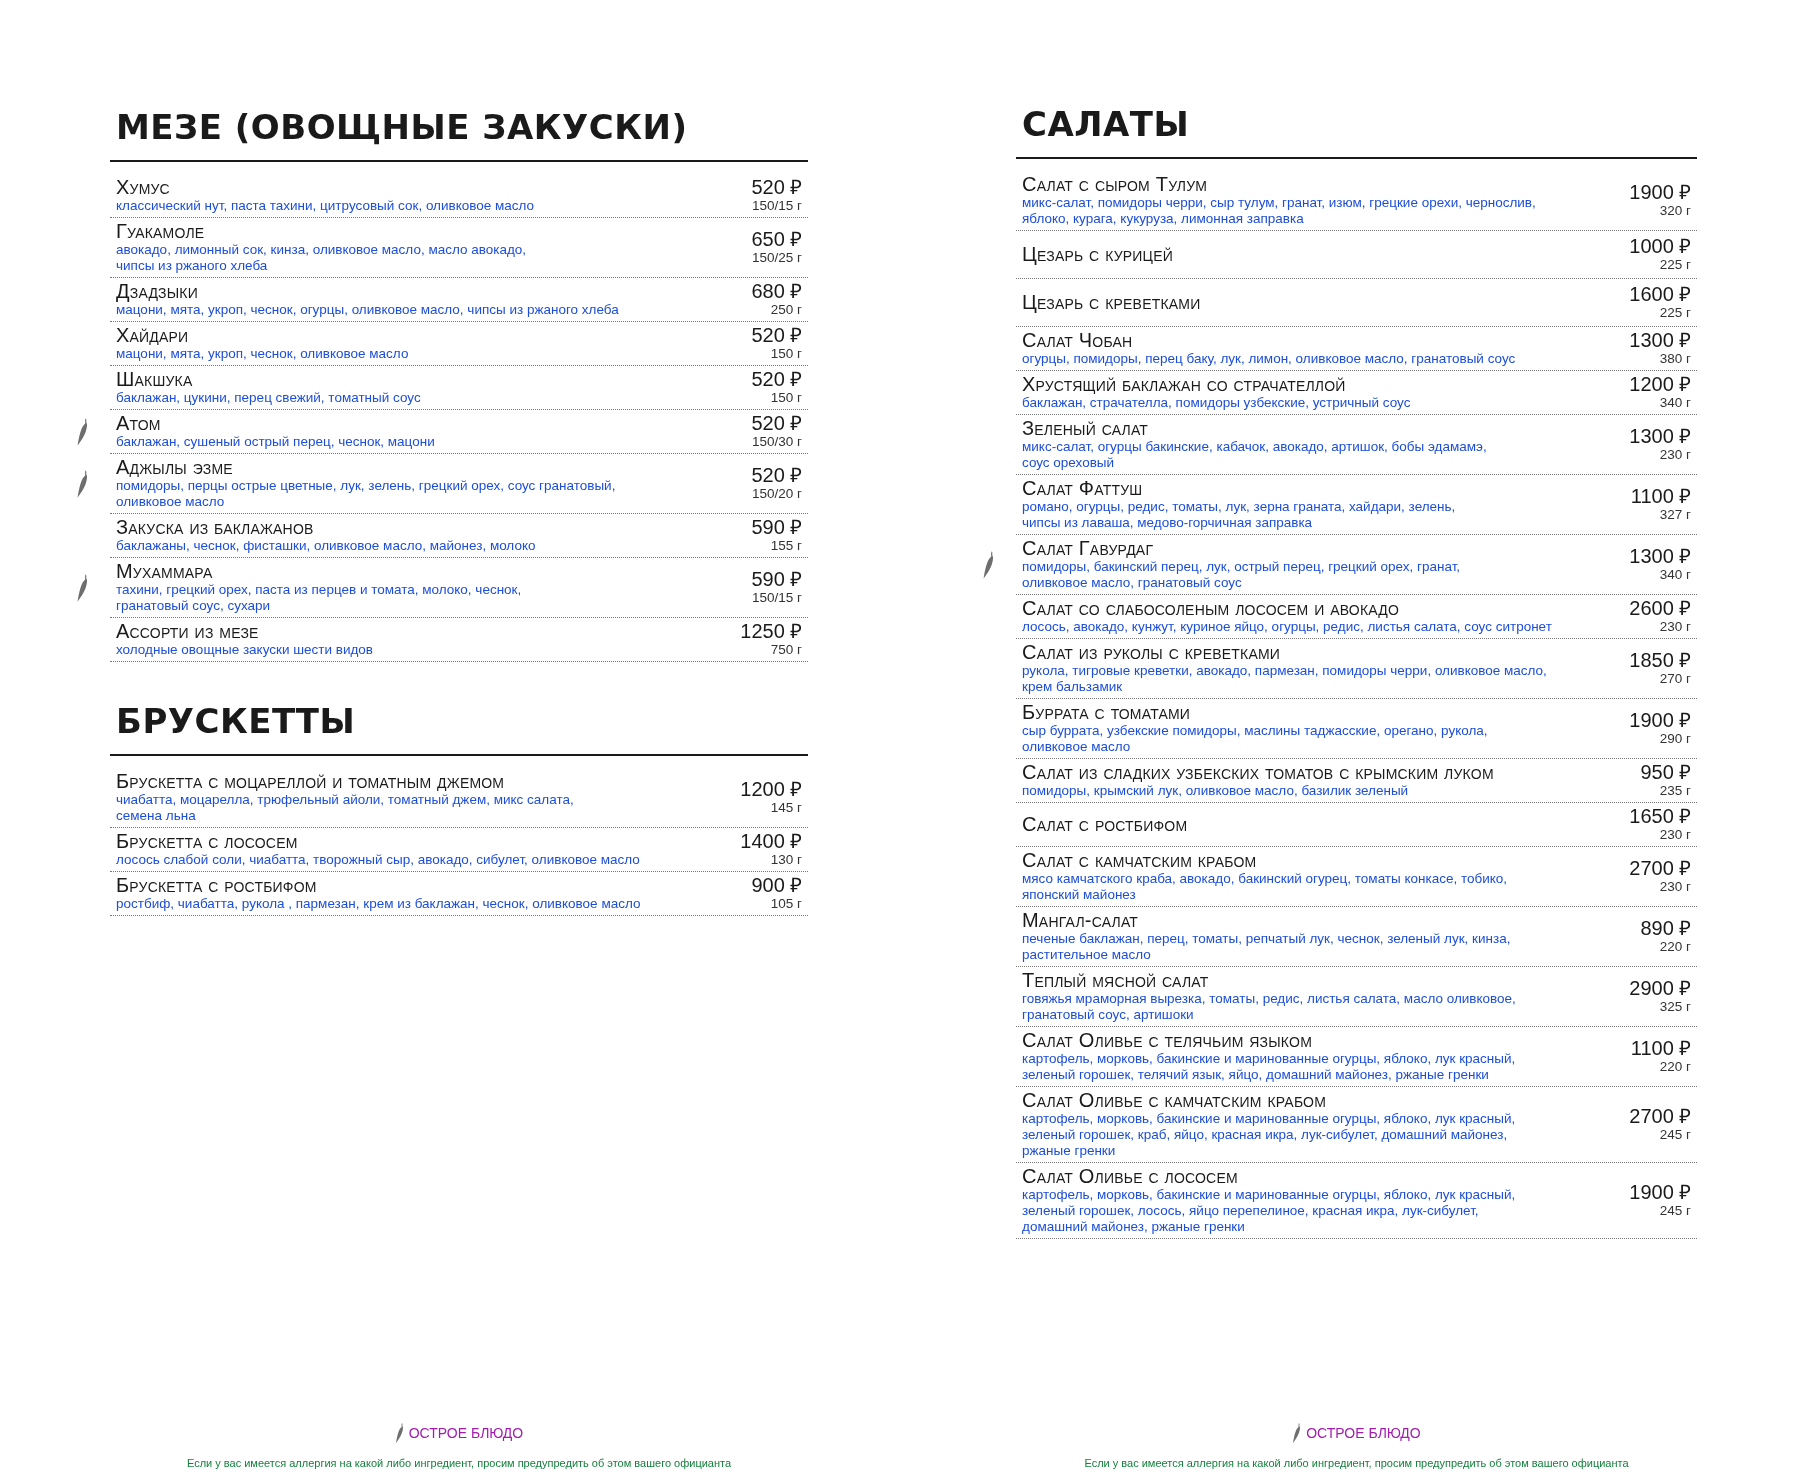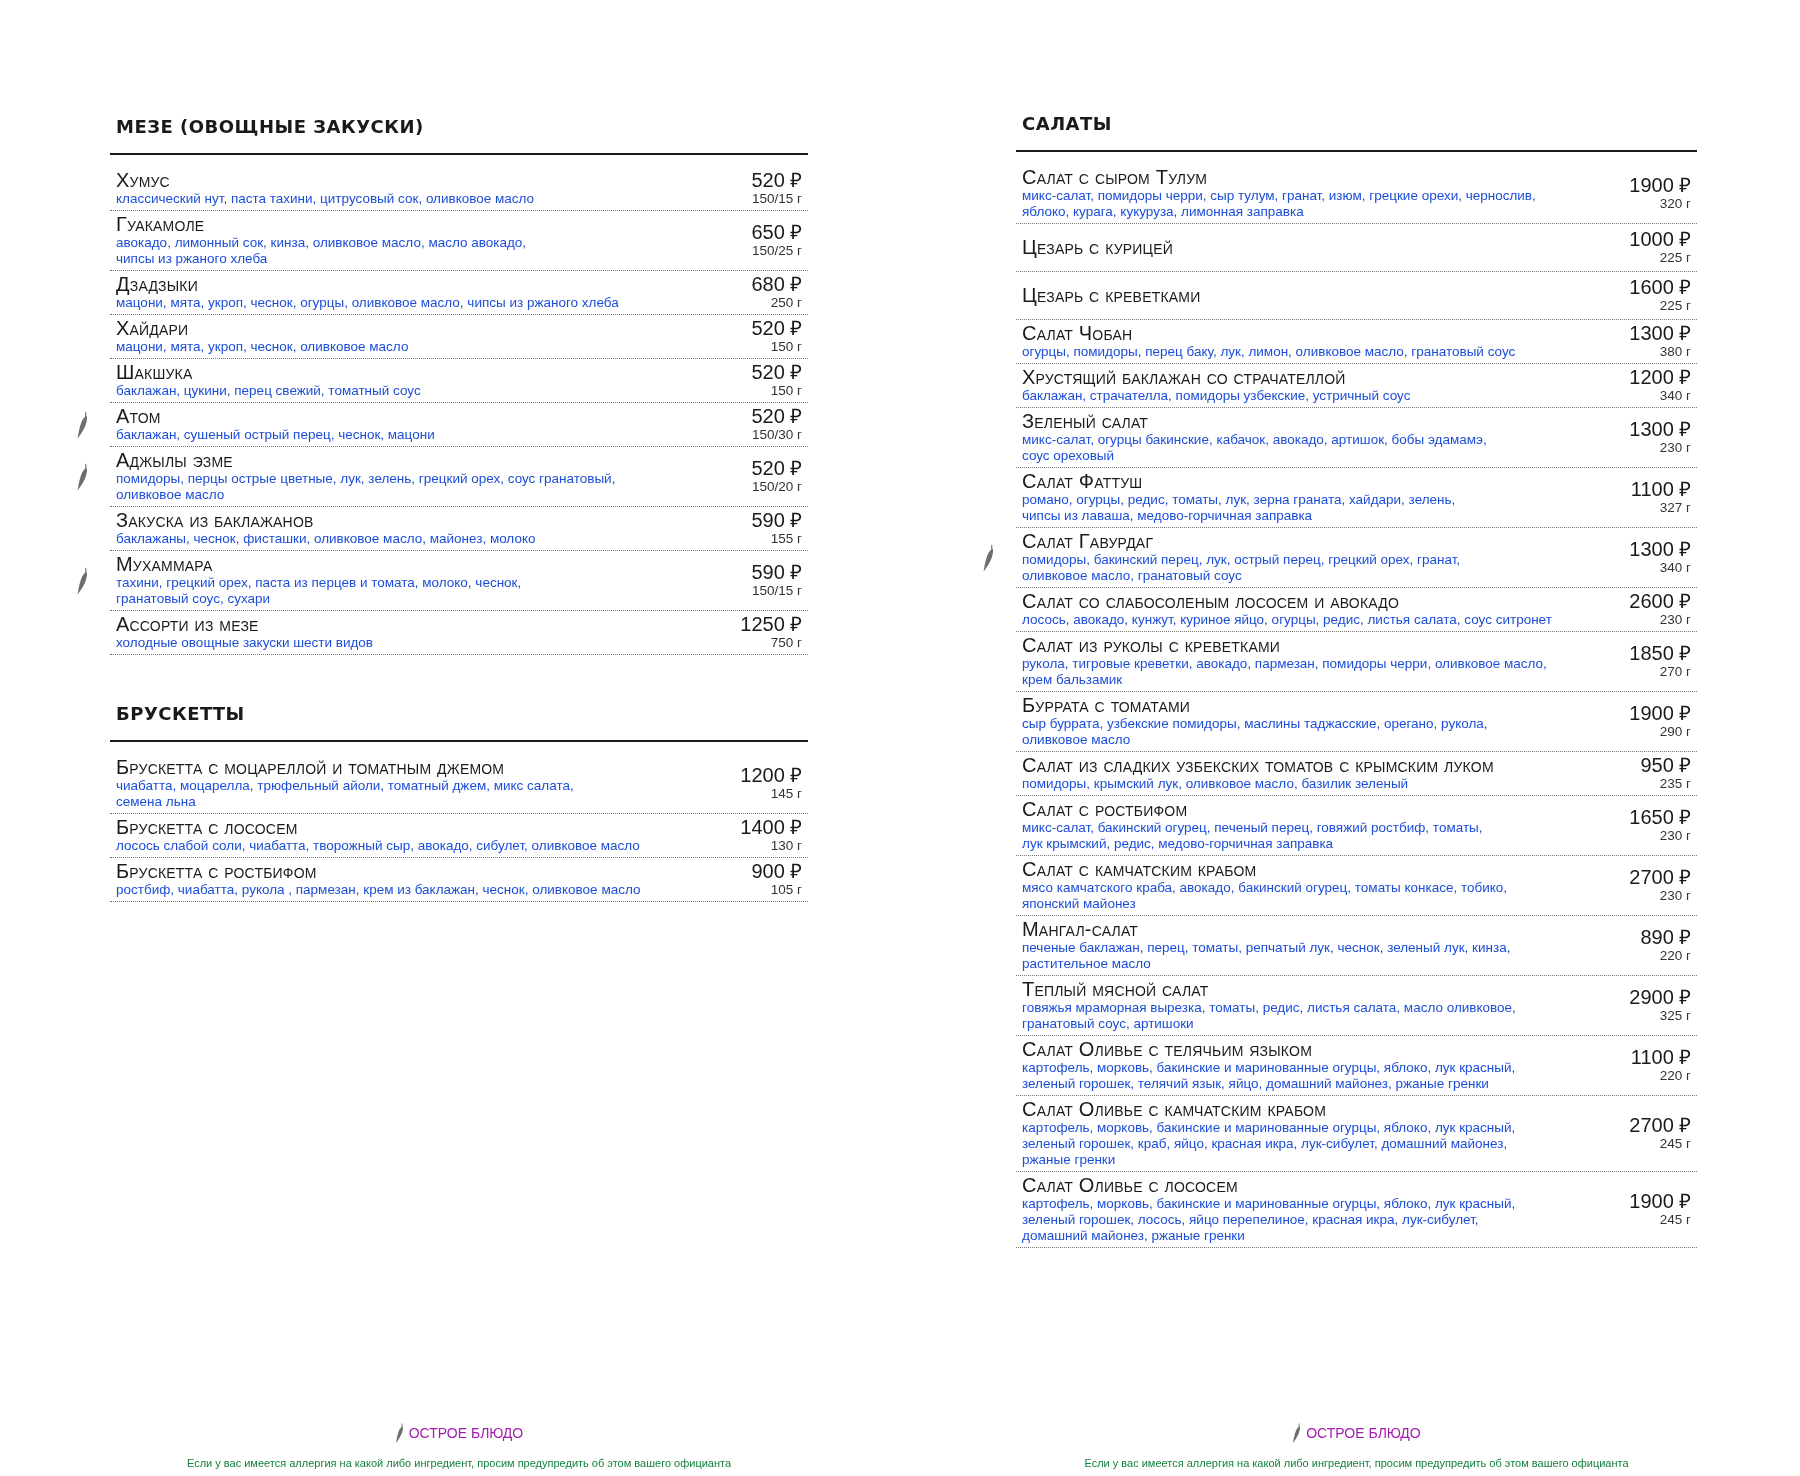--- a/index.html
+++ b/index.html
@@ -1,22 +1,22 @@
 <!DOCTYPE html>
 <html><head>
 <meta charset="utf-8">
 <style>
   html, body { margin:0; padding:0; background:#ffffff; }
   body { width:1800px; height:1476px; position:relative; overflow:hidden;
          font-family:"Liberation Sans", sans-serif; color:#1a1a1a; }
   .page { position:absolute; top:0; }
   .page.left { left:110px; width:698px; }
   .page.right { left:1016px; width:681px; }
-  .section-title { font-family:"DejaVu Sans", sans-serif; font-weight:bold; font-size:18px;
-         letter-spacing:0.5px; padding:0 0 11px 6px; border-bottom:2px solid #1a1a1a;
+  .section-title { font-family:"DejaVu Sans", sans-serif; font-weight:bold; font-size:34px;
+         letter-spacing:0.5px; padding:0 0 18px 6px; border-bottom:2px solid #1a1a1a;
          line-height:30px; margin:0; }
   .items { padding-top:12px; }
   .item { display:flex; align-items:center; border-bottom:1px dotted #777; position:relative;
           padding:2px 0 3px 6px; }
   .item .text { flex:1; min-width:0; }
   .item .name { font-size:20px; line-height:22px; font-variant:small-caps; letter-spacing:0.2px; }
   .item .desc { font-size:13.5px; line-height:16px; color:#1d4ed8; white-space:pre-line; }
   .item .pw { text-align:right; width:90px; padding-right:6px; }
   .item .price { font-size:20px; line-height:22px; }
   .item .weight { font-size:13.5px; line-height:16px; color:#333; }
@@ -315,22 +315,20 @@
             <div class="desc">помидоры, крымский лук, оливковое масло, базилик зеленый</div>
           </div>
           <div class="pw">
             <div class="price">950 ₽</div>
             <div class="weight">235 г</div>
           </div>
         </div>
         <div class="item">
           <div class="text">
             <div class="name">Салат с ростбифом</div>
-            <div class="desc">микс-салат, бакинский огурец, печеный перец, говяжий ростбиф, томаты,
-лук крымский, редис, медово-горчичная заправка</div>
           </div>
           <div class="pw">
             <div class="price">1650 ₽</div>
             <div class="weight">230 г</div>
           </div>
         </div>
         <div class="item">
           <div class="text">
             <div class="name">Салат с камчатским крабом</div>
             <div class="desc">мясо камчатского краба, авокадо, бакинский огурец, томаты конкасе, тобико,

